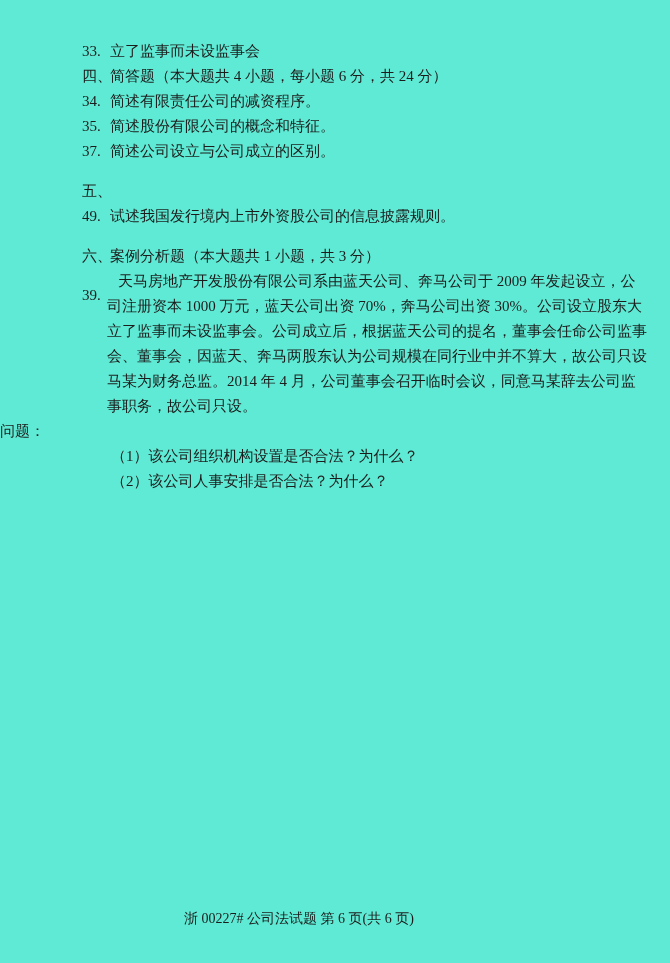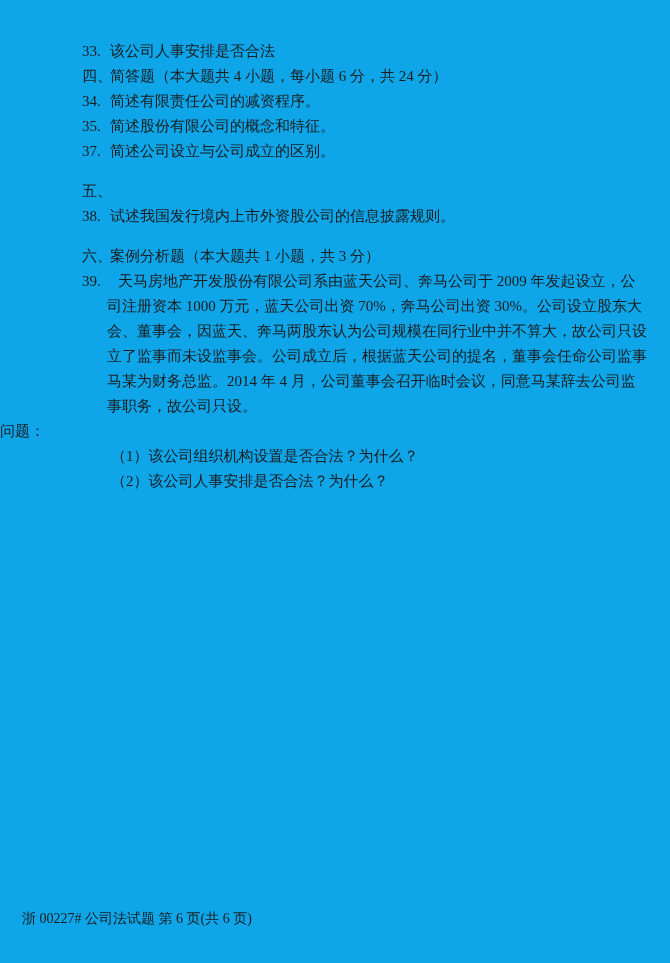--- a/index.html
+++ b/index.html
@@ -14,21 +14,21 @@
     position: relative;
     font-family: "Liberation Serif", "DejaVu Serif", serif;
     font-size: 15px;
     color: #1c1c1c;
     -webkit-font-smoothing: antialiased;
   }
   .page {
     position: relative;
     width: 670px;
     height: 963px;
-    background: #0ea5e9;
+    background: #5eead4;
   }
   .content {
     padding-top: 39px;
   }
   .row {
     display: flex;
     padding-left: 82px;
     line-height: 25px;
     white-space: nowrap;
   }
@@ -40,21 +40,21 @@
     margin-top: 15px;
   }
   .case-block {
     position: relative;
     margin-left: 107px;
     line-height: 25px;
   }
   .case-block .case-num {
     position: absolute;
     left: -25px;
-    top: 0;
+    top: 14px;
   }
   .case-line {
     white-space: nowrap;
   }
   .case-line.first {
     padding-left: 11px;
   }
   .prompt-line {
     line-height: 25px;
     white-space: nowrap;
@@ -62,36 +62,37 @@
   .subq-line {
     margin-left: 111px;
     line-height: 25px;
     white-space: nowrap;
   }
   .footer {
     position: absolute;
     top: 906px;
     left: 0;
     width: 576px;
+    text-align: center;
     line-height: 25px;
     font-size: 14px;
     padding-left: 22px;
     box-sizing: border-box;
     white-space: nowrap;
   }
 </style>
 </head>
 <body>
 
 <div class="page">
   <div class="content">
 
     <div class="row">
       <span class="num">33.</span>
-      <span class="txt">该公司人事安排是否合法</span>
+      <span class="txt">立了监事而未设监事会</span>
     </div>
 
     <div class="row">
       <span class="num">四、</span>
       <span class="txt">简答题（本大题共 4 小题，每小题 6 分，共 24 分）</span>
     </div>
 
     <div class="row">
       <span class="num">34.</span>
       <span class="txt">简述有限责任公司的减资程序。</span>
@@ -106,35 +107,35 @@
     <div class="row">
       <span class="num">37.</span>
       <span class="txt">简述公司设立与公司成立的区别。</span>
     </div>
 
     <div class="row gap-before">
       <span class="num">五、</span>
     </div>
 
     <div class="row">
-      <span class="num">38.</span>
+      <span class="num">49.</span>
       <span class="txt">试述我国发行境内上市外资股公司的信息披露规则。</span>
     </div>
 
     <div class="row gap-before">
       <span class="num">六、</span>
       <span class="txt">案例分析题（本大题共 1 小题，共 3 分）</span>
     </div>
 
     <div class="case-block">
       <span class="case-num">39.</span>
       <div class="case-line first">天马房地产开发股份有限公司系由蓝天公司、奔马公司于 2009 年发起设立，公</div>
       <div class="case-line">司注册资本 1000 万元，蓝天公司出资 70%，奔马公司出资 30%。公司设立股东大</div>
+      <div class="case-line">立了监事而未设监事会。公司成立后，根据蓝天公司的提名，董事会任命公司监事</div>
       <div class="case-line">会、董事会，因蓝天、奔马两股东认为公司规模在同行业中并不算大，故公司只设</div>
-      <div class="case-line">立了监事而未设监事会。公司成立后，根据蓝天公司的提名，董事会任命公司监事</div>
       <div class="case-line">马某为财务总监。2014 年 4 月，公司董事会召开临时会议，同意马某辞去公司监</div>
       <div class="case-line">事职务，故公司只设。</div>
     </div>
 
     <div class="prompt-line">问题：</div>
     <div class="subq-line">（1）该公司组织机构设置是否合法？为什么？</div>
     <div class="subq-line">（2）该公司人事安排是否合法？为什么？</div>
 
   </div>
 

